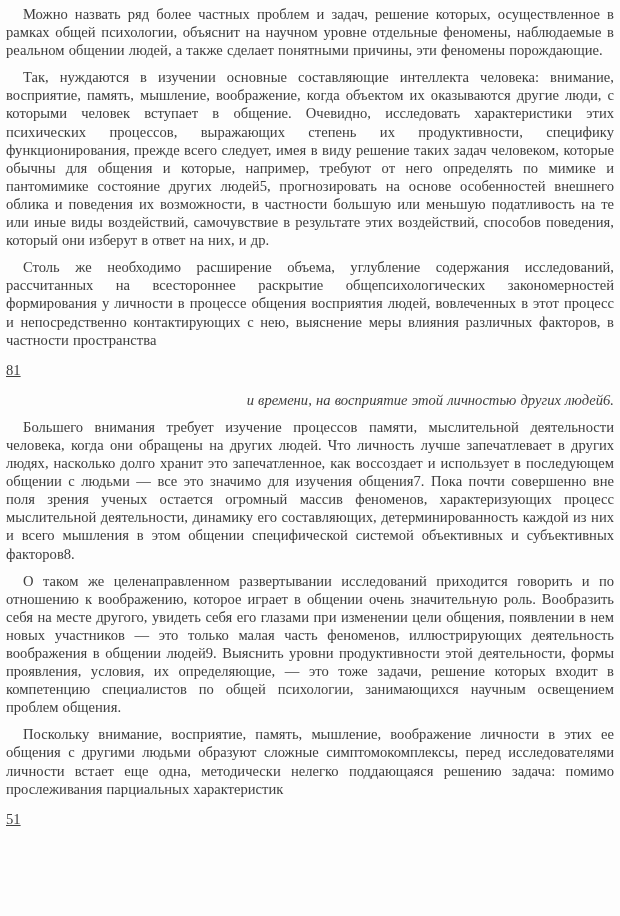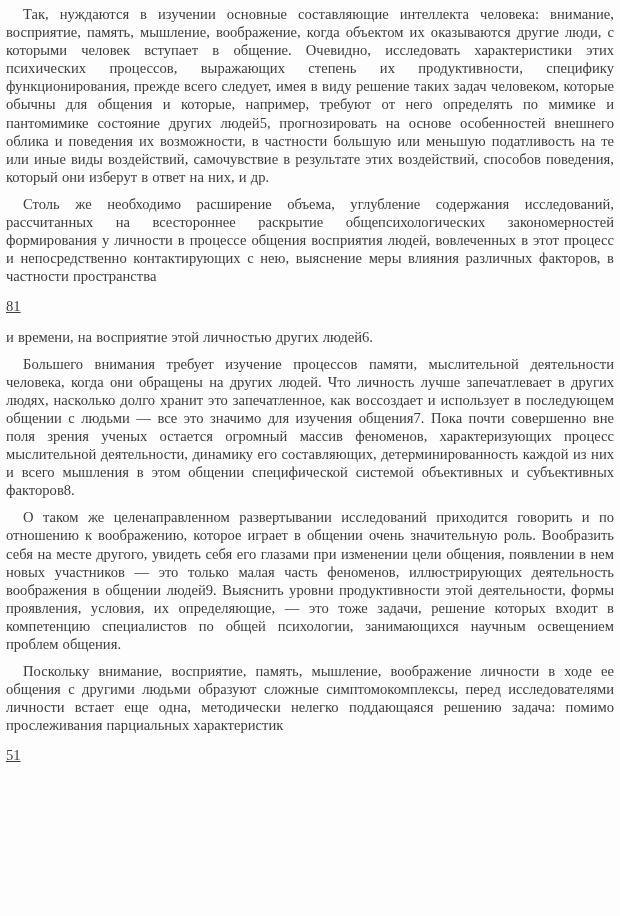--- a/index.html
+++ b/index.html
@@ -24,34 +24,36 @@
     padding: 5px 6px 4px 6px;
   }
   .para {
     margin: 0 0 9px 0;
     text-align: justify;
     text-indent: 17px;
     word-spacing: 0.5px;
   }
   .para.no-indent {
     text-indent: 0;
-    text-align: left;
+    text-align: right;
+    font-style: italic;
   }
   .pagenum {
     margin: 12px 0 12px 0;
     text-align: left;
     text-indent: 0;
     text-decoration: underline;
   }
 </style>
 </head>
 <body>
 
 <div class="page">
+  <p class="para">Можно назвать ряд более частных проблем и задач, решение которых, осуществленное в рамках общей психологии, объяснит на научном уровне отдельные феномены, наблюдаемые в реальном общении людей, а также сделает понятными причины, эти феномены порождающие.</p>
   <p class="para">Так, нуждаются в изучении основные составляющие интеллекта человека: внимание, восприятие, память, мышление, воображение, когда объектом их оказываются другие люди, с которыми человек вступает в общение. Очевидно, исследовать характеристики этих психических процессов, выражающих степень их продуктивности, специфику функционирования, прежде всего следует, имея в виду решение таких задач человеком, которые обычны для общения и которые, например, требуют от него определять по мимике и пантомимике состояние других людей5, прогнозировать на основе особенностей внешнего облика и поведения их возможности, в частности большую или меньшую податливость на те или иные виды воздействий, самочувствие в результате этих воздействий, способов поведения, который они изберут в ответ на них, и др.</p>
   <p class="para">Столь же необходимо расширение объема, углубление содержания исследований, рассчитанных на всестороннее раскрытие общепсихологических закономерностей формирования у личности в процессе общения восприятия людей, вовлеченных в этот процесс и непосредственно контактирующих с нею, выяснение меры влияния различных факторов, в частности пространства</p>
   <p class="para pagenum">81</p>
   <p class="para no-indent">и времени, на восприятие этой личностью других людей6.</p>
   <p class="para">Большего внимания требует изучение процессов памяти, мыслительной деятельности человека, когда они обращены на других людей. Что личность лучше запечатлевает в других людях, насколько долго хранит это запечатленное, как воссоздает и использует в последующем общении с людьми — все это значимо для изучения общения7. Пока почти совершенно вне поля зрения ученых остается огромный массив феноменов, характеризующих процесс мыслительной деятельности, динамику его составляющих, детерминированность каждой из них и всего мышления в этом общении специфической системой объективных и субъективных факторов8.</p>
   <p class="para">О таком же целенаправленном развертывании исследований приходится говорить и по отношению к воображению, которое играет в общении очень значительную роль. Вообразить себя на месте другого, увидеть себя его глазами при изменении цели общения, появлении в нем новых участников — это только малая часть феноменов, иллюстрирующих деятельность воображения в общении людей9. Выяснить уровни продуктивности этой деятельности, формы проявления, условия, их определяющие, — это тоже задачи, решение которых входит в компетенцию специалистов по общей психологии, занимающихся научным освещением проблем общения.</p>
-  <p class="para">Поскольку внимание, восприятие, память, мышление, воображение личности в ходе ее общения с другими людьми образуют сложные симптомокомплексы, перед исследователями личности встает еще одна, методически нелегко поддающаяся решению задача: помимо прослеживания парциальных характеристик</p>
+  <p class="para">Поскольку внимание, восприятие, память, мышление, воображение личности в этих ее общения с другими людьми образуют сложные симптомокомплексы, перед исследователями личности встает еще одна, методически нелегко поддающаяся решению задача: помимо прослеживания парциальных характеристик</p>
   <p class="para pagenum">51</p>
 </div>
 
 </body></html>

